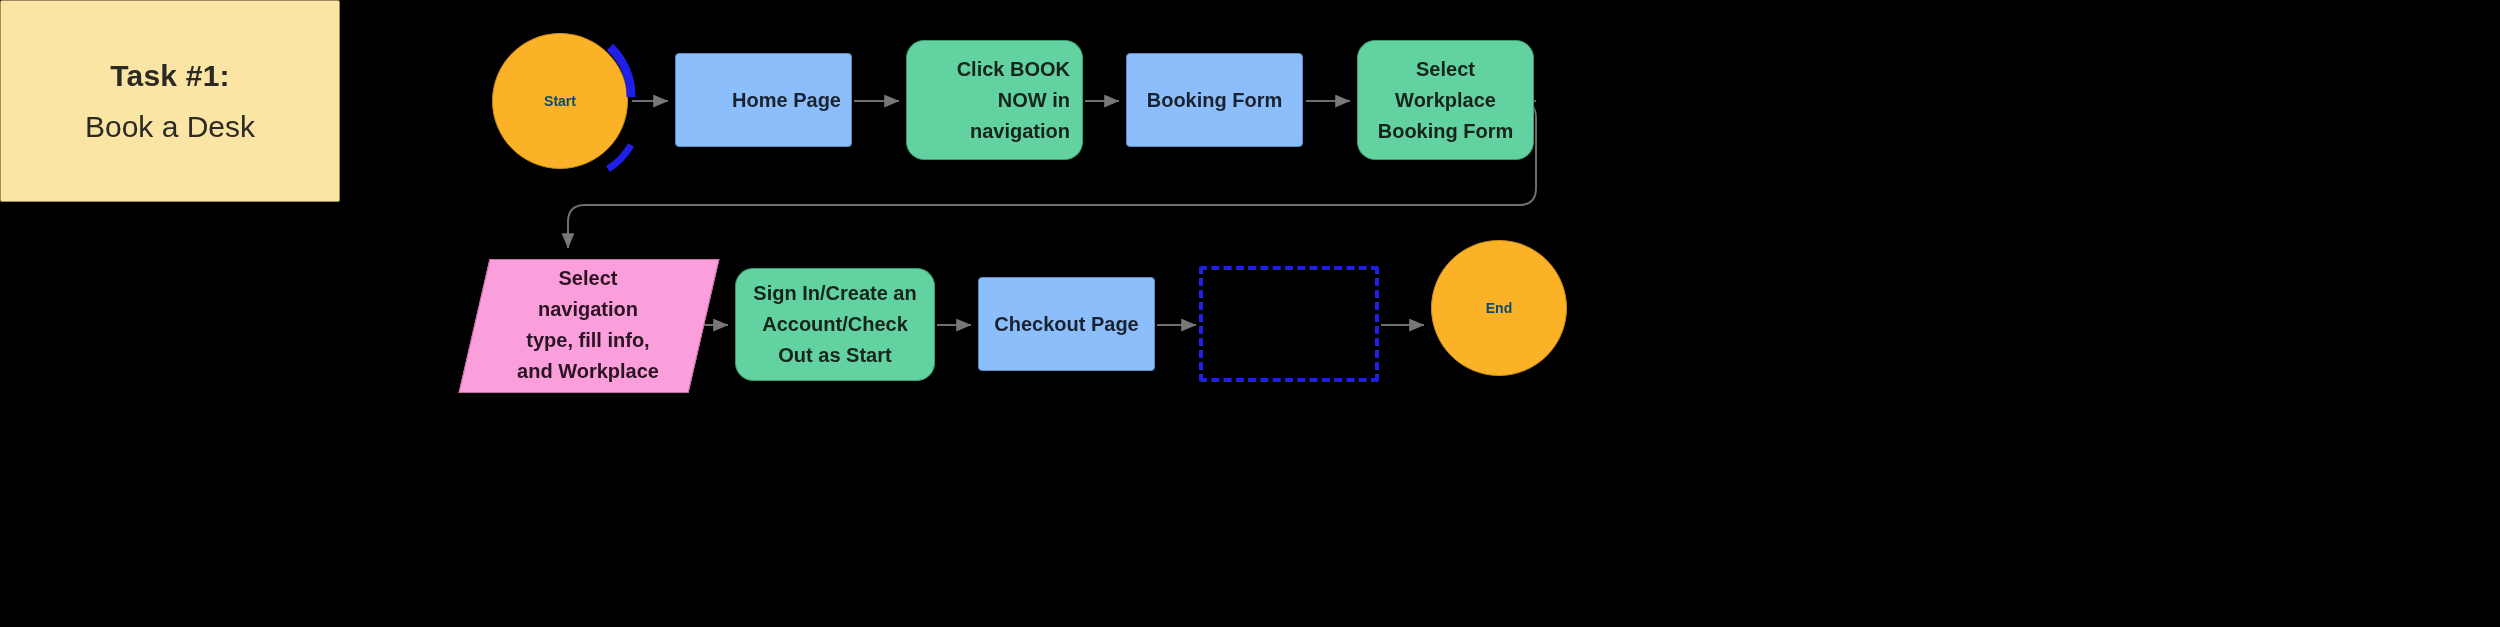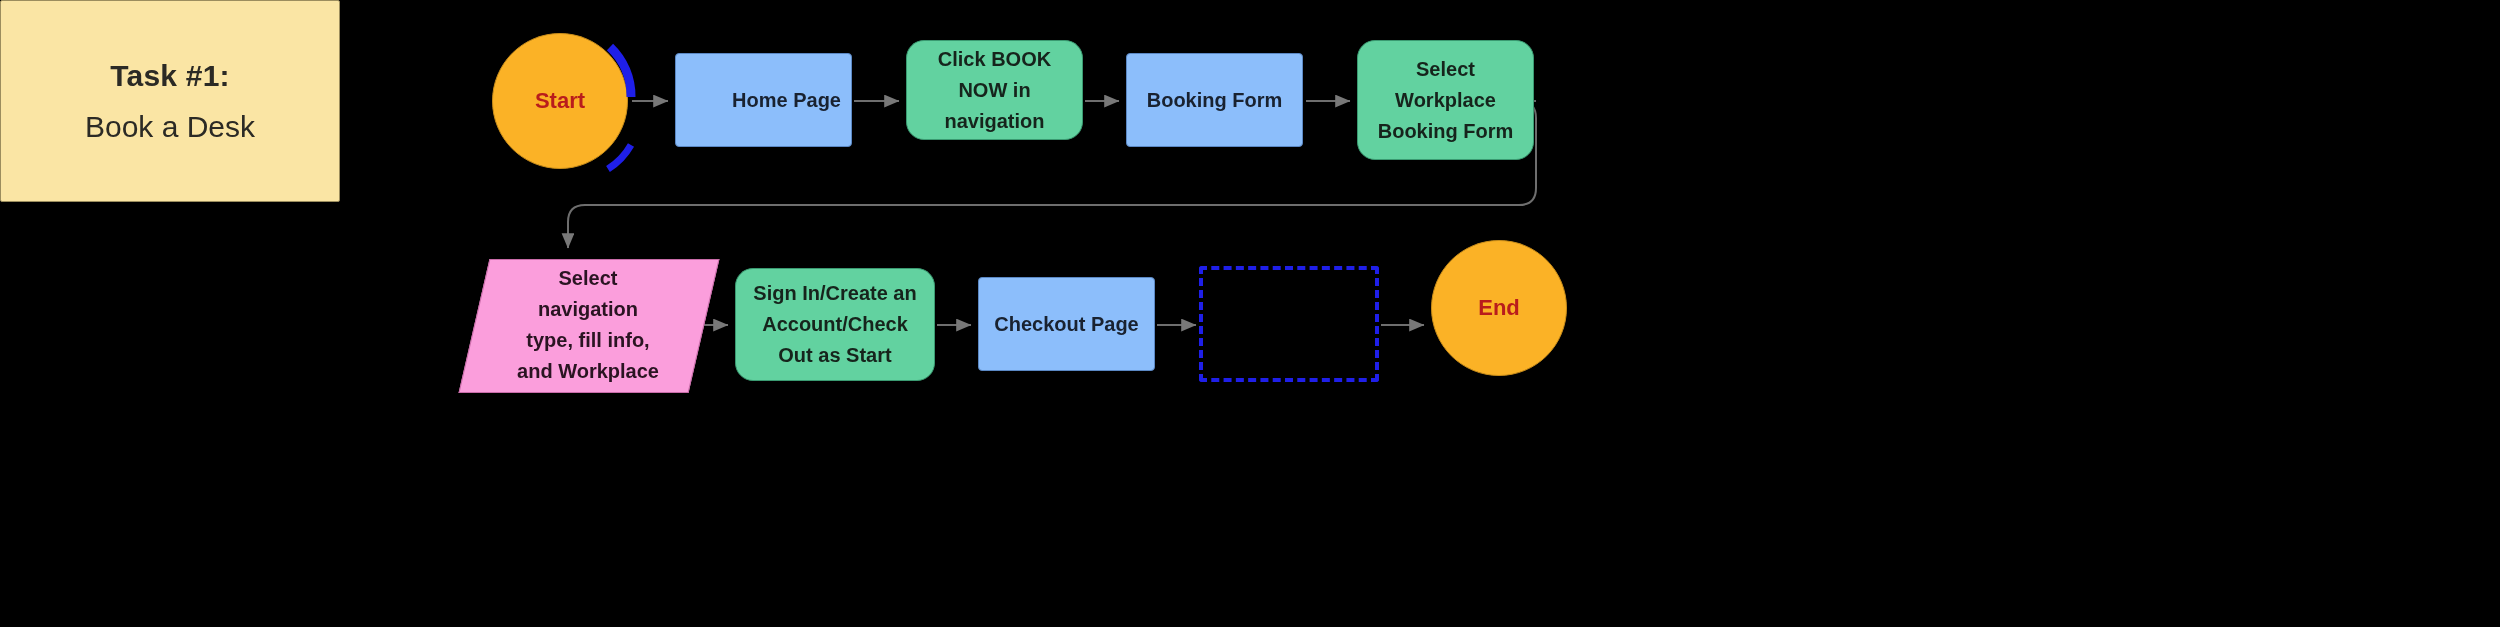--- a/index.html
+++ b/index.html
@@ -23,21 +23,21 @@
     flex-direction:column;padding:16px 18px;
     box-shadow:0 1px 2px rgba(0,0,0,.4);
   }
   .task-card .t1{font-size:30px;font-weight:700;color:#2b2a25;letter-spacing:.2px;line-height:1.25;}
   .task-card .t2{font-size:30px;font-weight:400;color:#2b2a25;line-height:1.25;margin-top:14px;text-align:center;}
 
   
   .circle{
     width:136px;height:136px;border-radius:50%;
     background:#FBB226;border:1.5px solid #c98d1a;
-    color:#b91c1c;font-weight:700;font-size:22px;
+    color:#0c4a6e;font-weight:700;font-size:14px;
     box-shadow:0 1px 2px rgba(0,0,0,.5);
   }
   #node-start{left:492px;top:33px;}
   #node-end{left:1431px;top:240px;}
 
   
   .proc{
     background:#8CBEFB;border:1px solid #5b88c4;border-radius:4px;
     color:#192230;font-weight:700;font-size:20px;
     box-shadow:0 1px 2px rgba(0,0,0,.45);
@@ -47,21 +47,21 @@
   #node-booking-form{left:1126px;top:53px;width:177px;height:94px;}
   #node-checkout{left:978px;top:277px;width:177px;height:94px;}
 
   
   .action{
     background:#62D2A0;border:1px solid #3a9a71;border-radius:18px;
     color:#16241c;font-weight:700;font-size:20px;line-height:1.55;
     box-shadow:0 1px 2px rgba(0,0,0,.45);
     padding:4px 12px;
   }
-  #node-click-book{left:906px;top:40px;width:177px;height:100px;}
+  #node-click-book{left:906px;top:40px;width:177px;height:120px;text-align:right;}
   #node-select-workplace{left:1357px;top:40px;width:177px;height:120px;}
   #node-signin{left:735px;top:268px;width:200px;height:113px;align-items:center;}
 
   
   #node-workstation{
     left:474px;top:259px;width:228px;height:132px;
     color:#2a1422;font-weight:700;font-size:20px;line-height:1.55;
   }
   #node-workstation .para{
     position:absolute;left:0;top:0;width:100%;height:100%;

